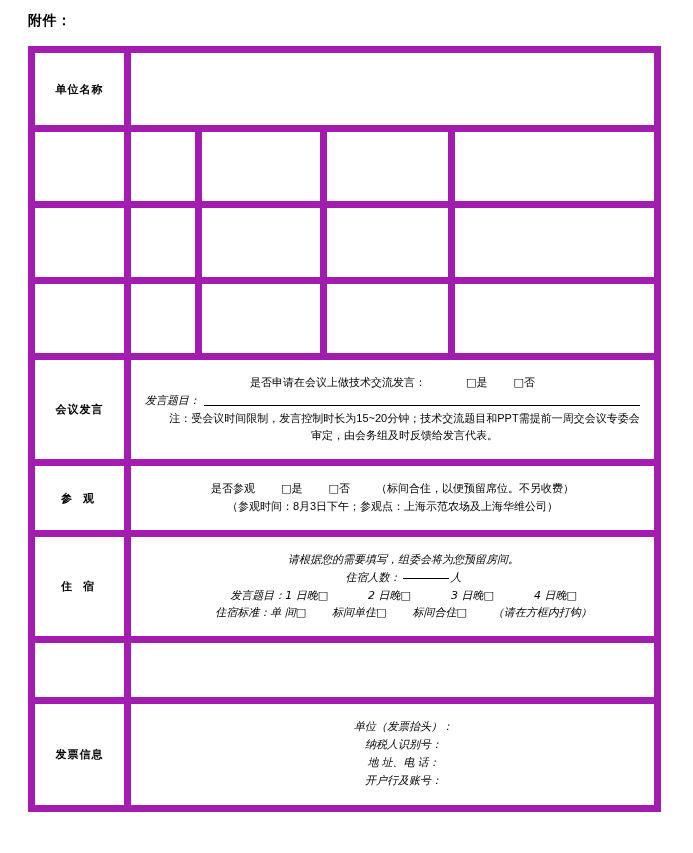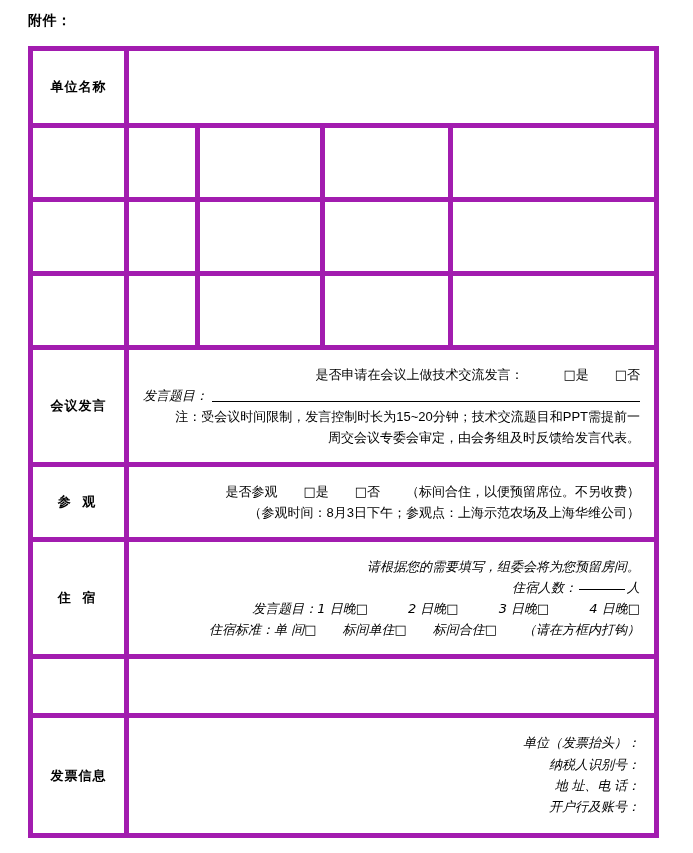--- a/index.html
+++ b/index.html
@@ -32,24 +32,24 @@
   }
   table.form {
     position: absolute;
     left: 28px;
     top: 46px;
     width: 626px;
     border-collapse: collapse;
     table-layout: fixed;
   }
   table.form td {
-    border: 5px solid #a21caf;
+    border: 7px solid #a21caf;
     padding: 14px;
     vertical-align: middle;
-    font-size: 13px;
+    font-size: 11px;
   }
   .lbl {
     text-align: center;
     font-weight: bold;
     font-family: "Liberation Sans", "DejaVu Sans", sans-serif;
     font-size: 14px;
     letter-spacing: 1px;
   }
   .lbl-sp {
     text-align: center;
@@ -70,21 +70,21 @@
     font-weight: bold;
     font-family: "Liberation Mono", "DejaVu Sans Mono", monospace;
     font-size: 13px;
   }
   .blank-row td { height: 41px; }
   .cell-body {
     padding: 8px 10px 10px 12px;
     font-family: "Liberation Sans", "DejaVu Sans", sans-serif;
     font-size: 13px;
     line-height: 1.62;
-    text-align: right;
+    text-align: center;
     vertical-align: top;
   }
   .cell-body .indent1 { padding-left: 22px; font-style: italic; }
   .gap-sm { display: inline-block; width: 26px; }
   .gap-md { display: inline-block; width: 40px; }
   .topic-line {
     display: flex;
     align-items: flex-end;
     white-space: nowrap;
     font-style: italic;

